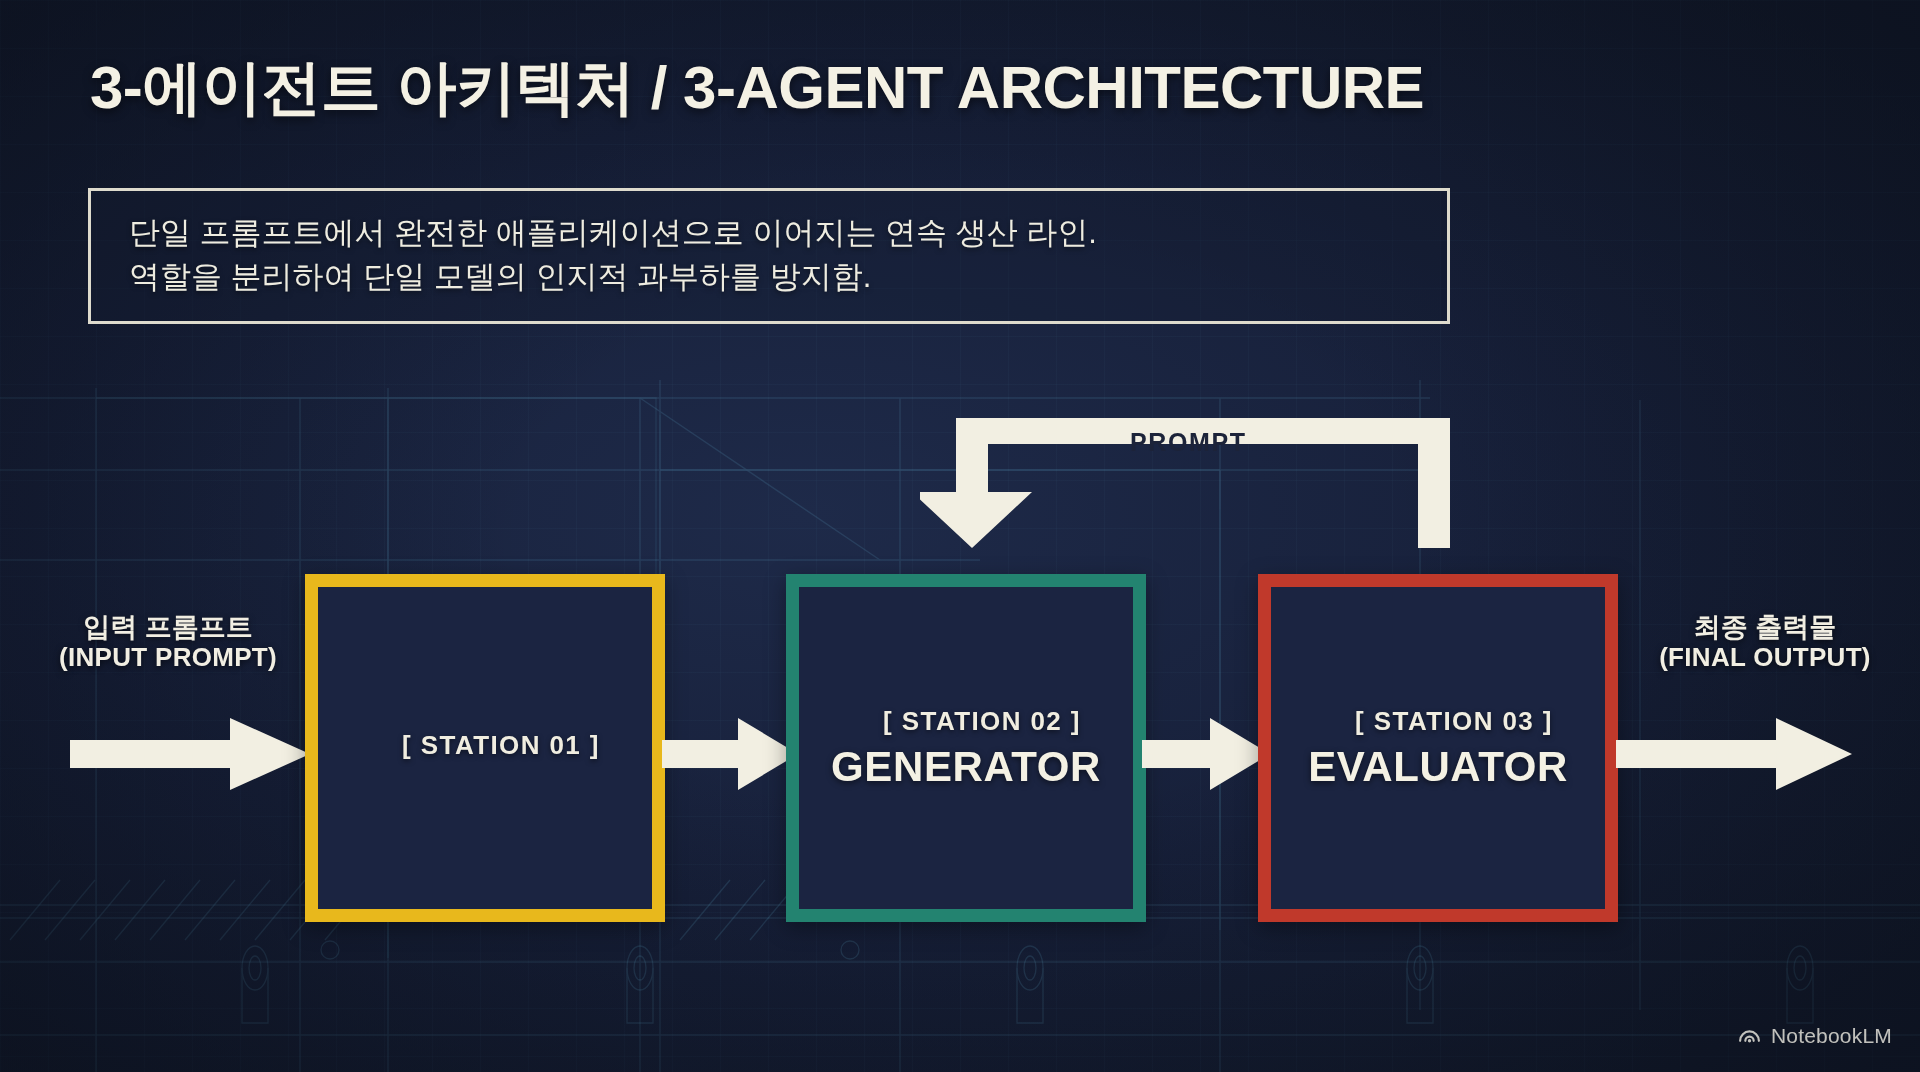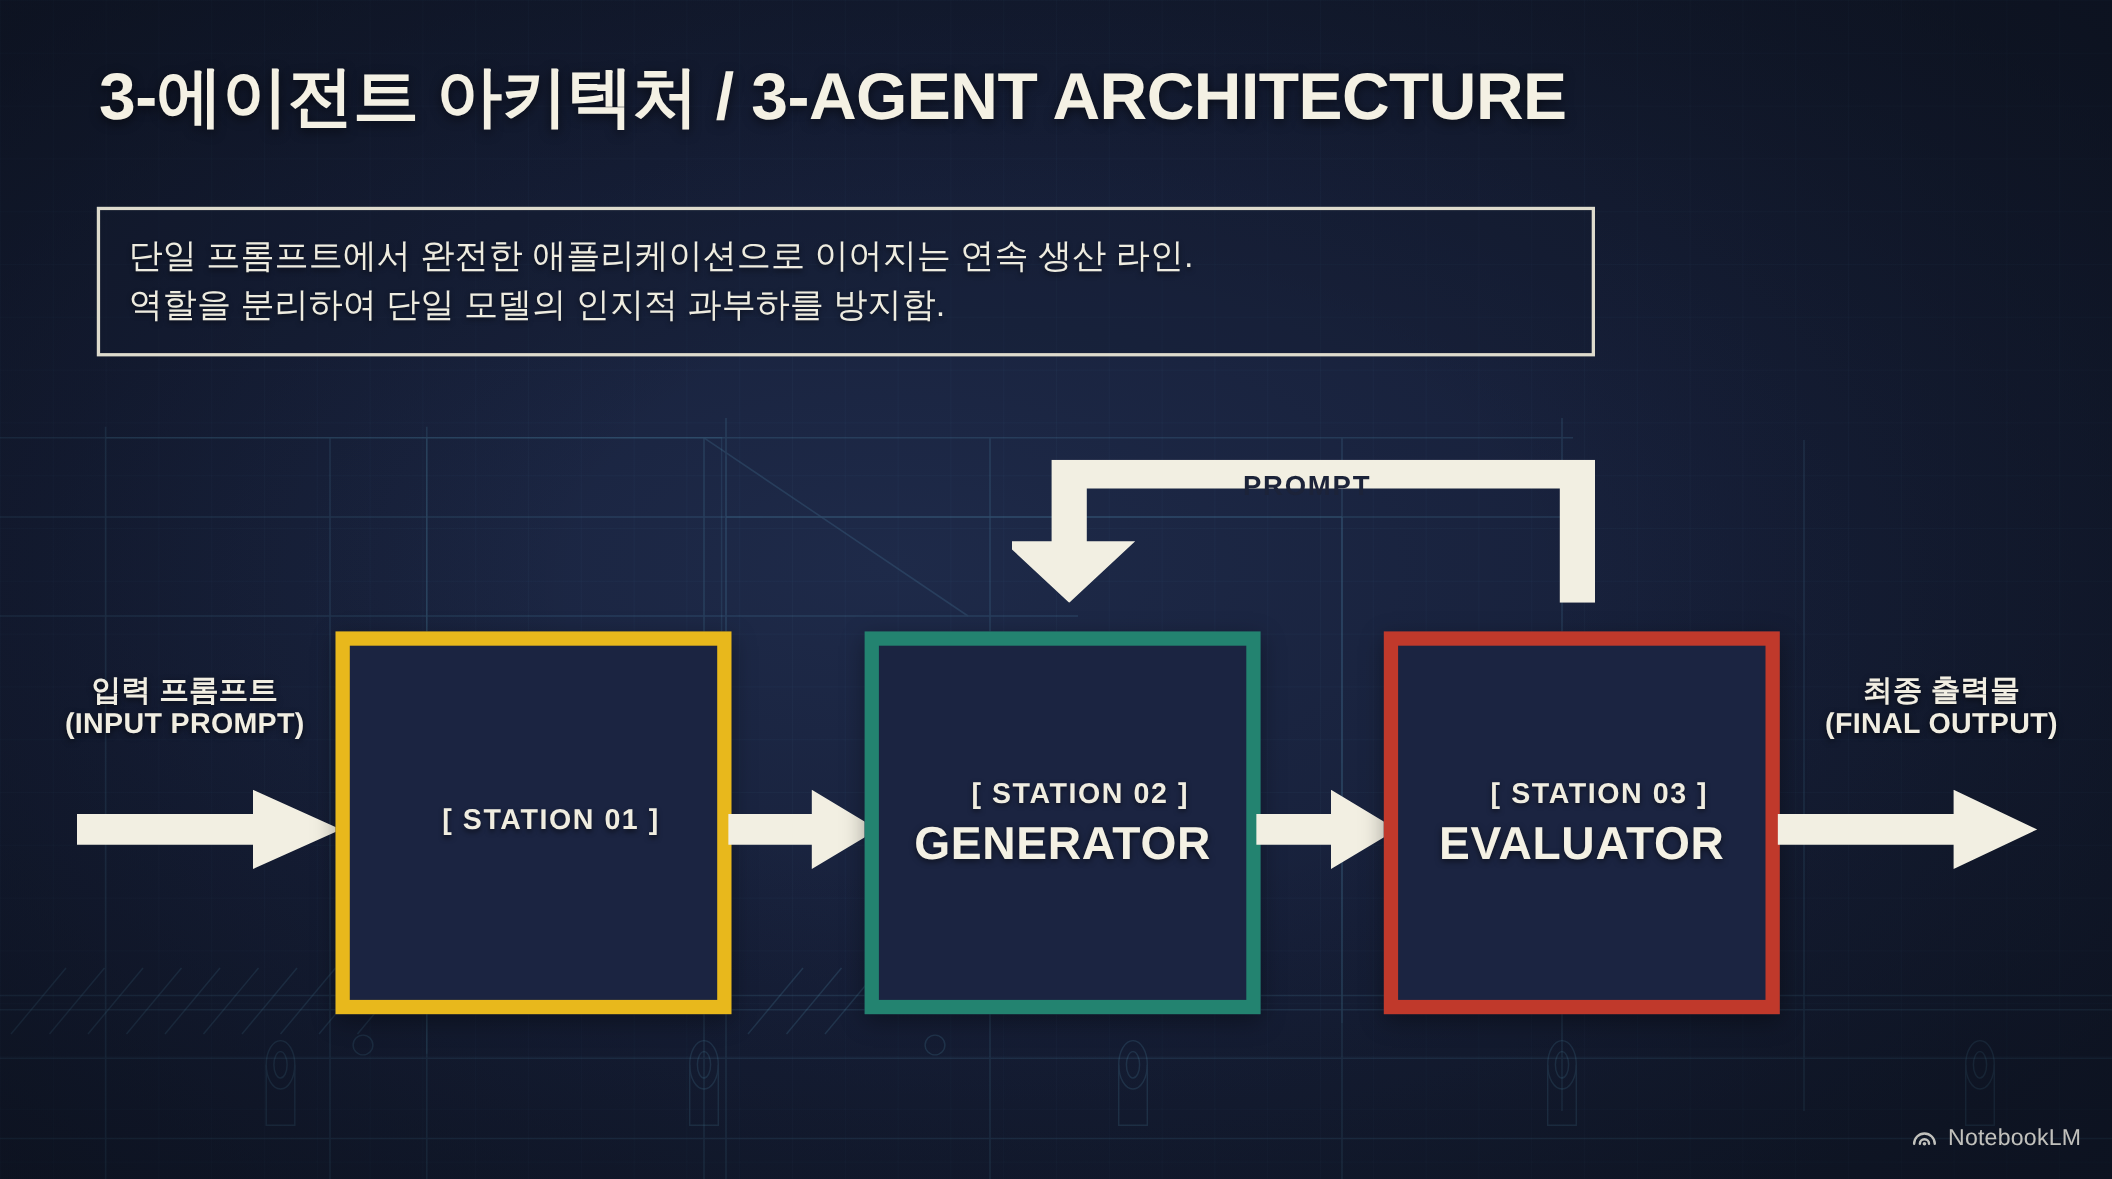--- a/index.html
+++ b/index.html
@@ -61,21 +61,21 @@
     margin-left: 16px;
   }
 
   .subtitle-box {
     position: absolute;
     left: 88px;
     top: 188px;
     width: 1362px;
     border: 3px solid #dedbcd;
     background: rgba(20,28,50,0.35);
-    padding: 20px 26px 22px 26px;
+    padding: 20px 26px 22px 38px;
     box-sizing: border-box;
   }
   .subtitle-line {
     font-size: 31px;
     line-height: 1.42;
     font-weight: 500;
     color: #eeece0;
     white-space: nowrap;
     text-shadow: 0 2px 5px rgba(0,0,0,.5);
   }

